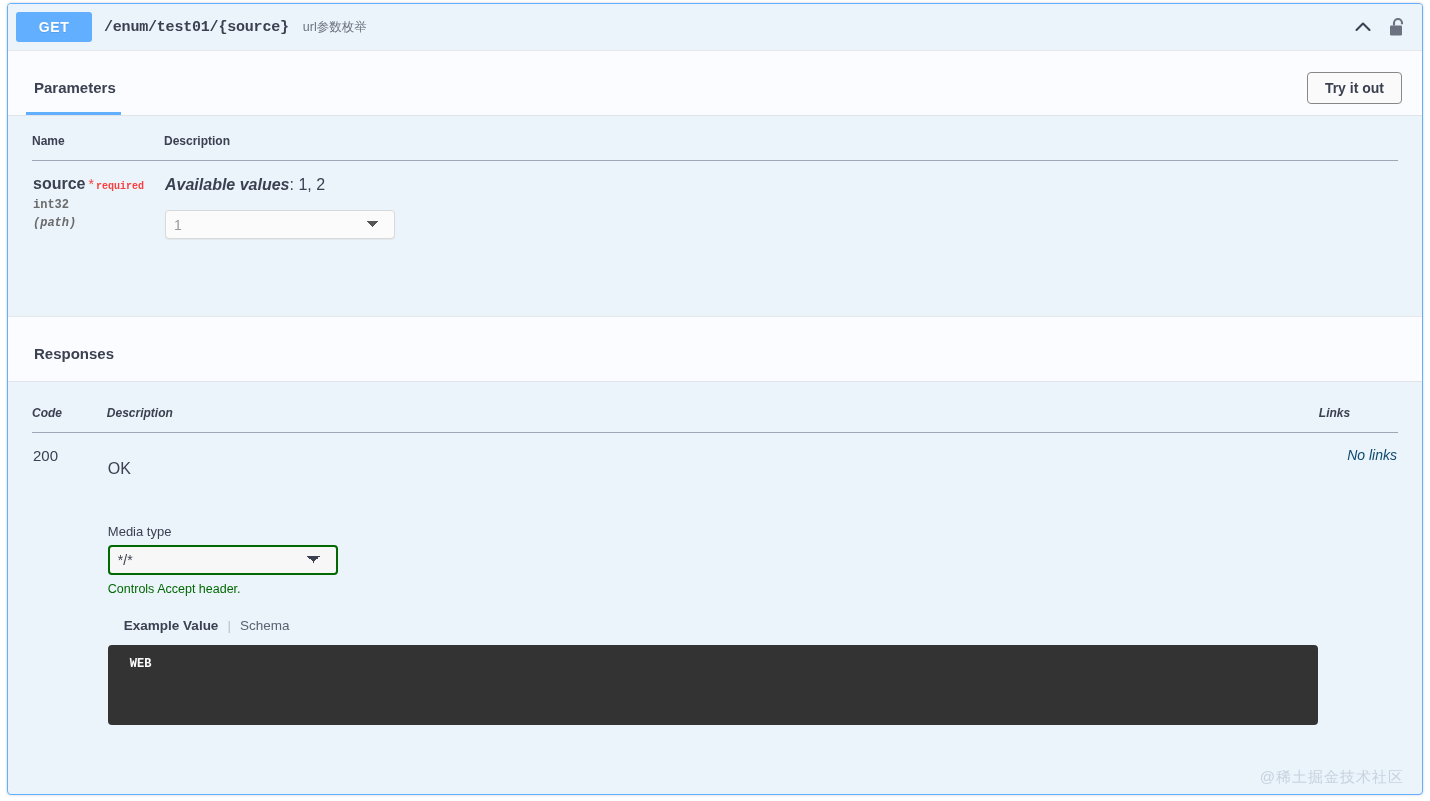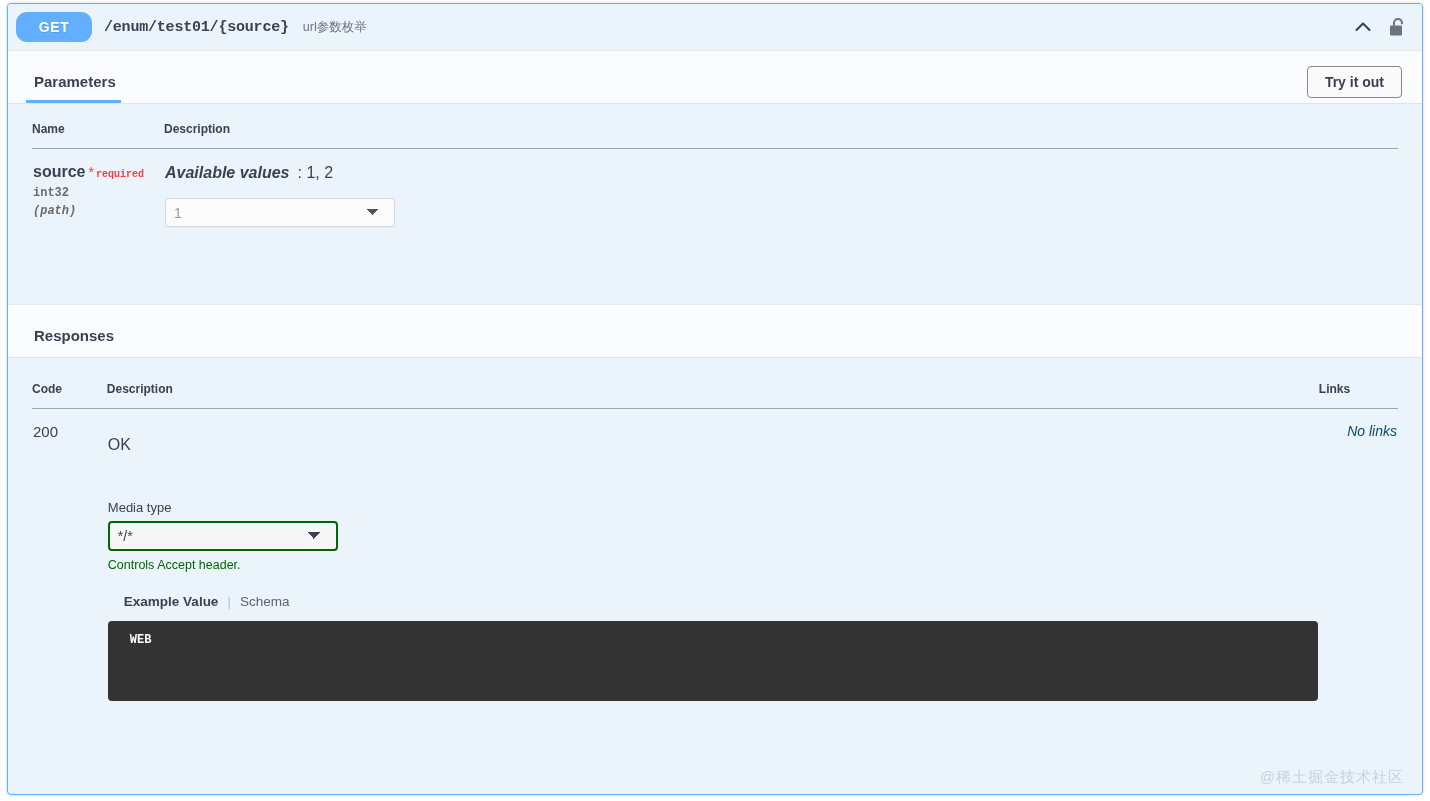--- a/index.html
+++ b/index.html
@@ -38,21 +38,21 @@
     height: 46px;
     background: #ebf3fb;
     display: flex;
     align-items: center;
     padding: 0 8px 0 8px;
   }
   .method-badge {
     width: 76px;
     height: 30px;
     background: #61affe;
-    border-radius: 11px;
+    border-radius: 3px;
     color: #fff;
     font-size: 14px;
     font-weight: bold;
     letter-spacing: 0.6px;
     display: flex;
     align-items: center;
     justify-content: center;
     text-shadow: 0 1px 0 rgba(0,0,0,0.1);
     flex: 0 0 auto;
   }
@@ -94,21 +94,21 @@
     color: #3b4151;
     opacity: 0.85;
     height: 78px;
   }
 
   
   .section-head {
     background: #fafcff;
     border-top: 1px solid #e8e8e8;
     border-bottom: 1px solid #e0e4e9;
-    height: 54px;
+    height: 66px;
     display: flex;
     align-items: center;
     padding: 9px 20px 0 26px;
     position: relative;
   }
   .section-title {
     font-size: 15px;
     font-weight: bold;
     color: #3b4151;
   }
@@ -186,21 +186,21 @@
     margin-top: 4px;
   }
 
   .available-values {
     font-size: 16px;
     color: #3b4151;
     margin: 1px 0 0 0;
     white-space: nowrap;
   }
   .av-label { font-style: italic; font-weight: 600; }
-  .av-values { font-style: normal; margin-left: 8px; }
+  .av-values { font-style: normal; }
 
   .sel-wrap { margin-top: 16px; }
   select.param-select {
     width: 230px;
     height: 29px;
     border: 1px solid #d9d9d9;
     border-radius: 4px;
     background: #fbfbfb;
     color: #999;
     font-size: 14px;
@@ -225,20 +225,21 @@
     padding: 24px 24px 0 24px;
   }
   .resp-tbl { width: 100%; border-collapse: collapse; }
   .resp-tbl th {
     text-align: left;
     font-size: 12px;
     font-weight: bold;
     color: #3b4151;
     padding: 0 0 12px 0;
     border-bottom: 1px solid #9fa6b4;
+    font-style: italic;
   }
   .th-code { width: 85px; }
   .th-links { text-align: right; width: 90px; }
   .resp-tbl td { vertical-align: top; padding-top: 14px; }
   .code-cell {
     font-size: 15px;
     color: #3b4151;
     font-family: "Liberation Sans", sans-serif;
   }
   .resp-ok {

